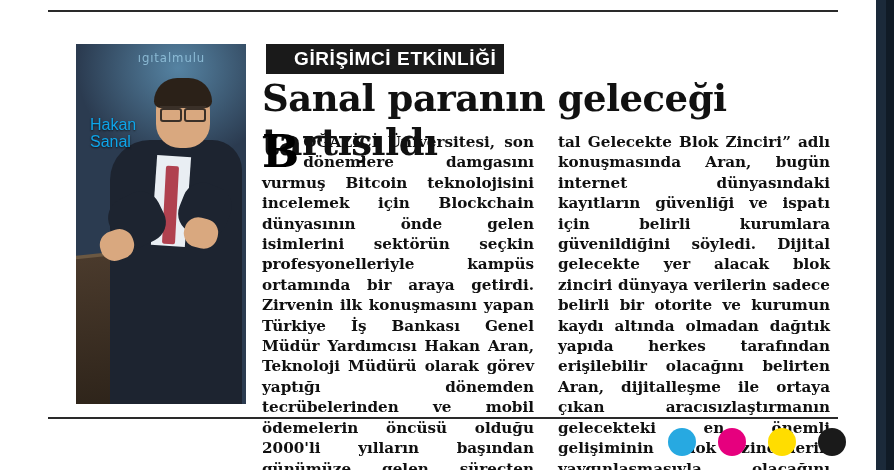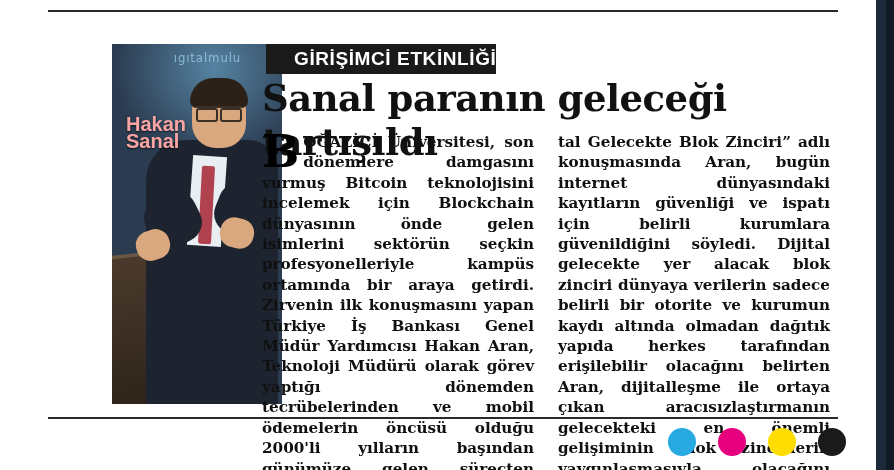--- a/index.html
+++ b/index.html
@@ -48,21 +48,20 @@
   }
   
   .photo {
     position: absolute;
     left: 76px;
     top: 44px;
     width: 170px;
     height: 360px;
     overflow: hidden;
     background: #2b3b50;
-    margin-left: 36px;
   }
   .photo .bg-wall {
     position: absolute;
     left: 0; top: 0; width: 170px; height: 360px;
     background:
       linear-gradient(180deg, #7a8fa6 0%, #5d7governing 0%),
       linear-gradient(180deg, #8fa3b8 0%, #56708c 45%, #2f4158 100%);
   }
   .photo .screen-glow {
     position: absolute;
@@ -172,38 +171,38 @@
     position: absolute;
     left: 104px; top: 140px; width: 50px; height: 52px;
     background: #1d2430;
     border-radius: 20px;
     transform: rotate(22deg);
   }
   .photo .caption {
     position: absolute;
     left: 14px;
     top: 72px;
-    color: #fca5a5;
-    font-size: 20px;
-    font-weight: bold;
+    color: #0ea5e9;
+    font-size: 16px;
+    font-weight: normal;
     line-height: 17px;
     font-family: "Liberation Sans", sans-serif;
     text-shadow: 0 1px 2px rgba(0,0,0,0.7);
   }
   
   .kicker {
     position: absolute;
     left: 266px;
     top: 44px;
     height: 30px;
     background: #1a1a1a;
     color: #ffffff;
     display: flex;
     align-items: center;
-    padding: 0 0 0 28px;
+    padding: 0 8px 0 28px;
     font-size: 19px;
     font-weight: bold;
     letter-spacing: 0.6px;
     font-family: "Liberation Sans", sans-serif;
   }
   
   .headline {
     position: absolute;
     left: 254px;
     top: 76px;

